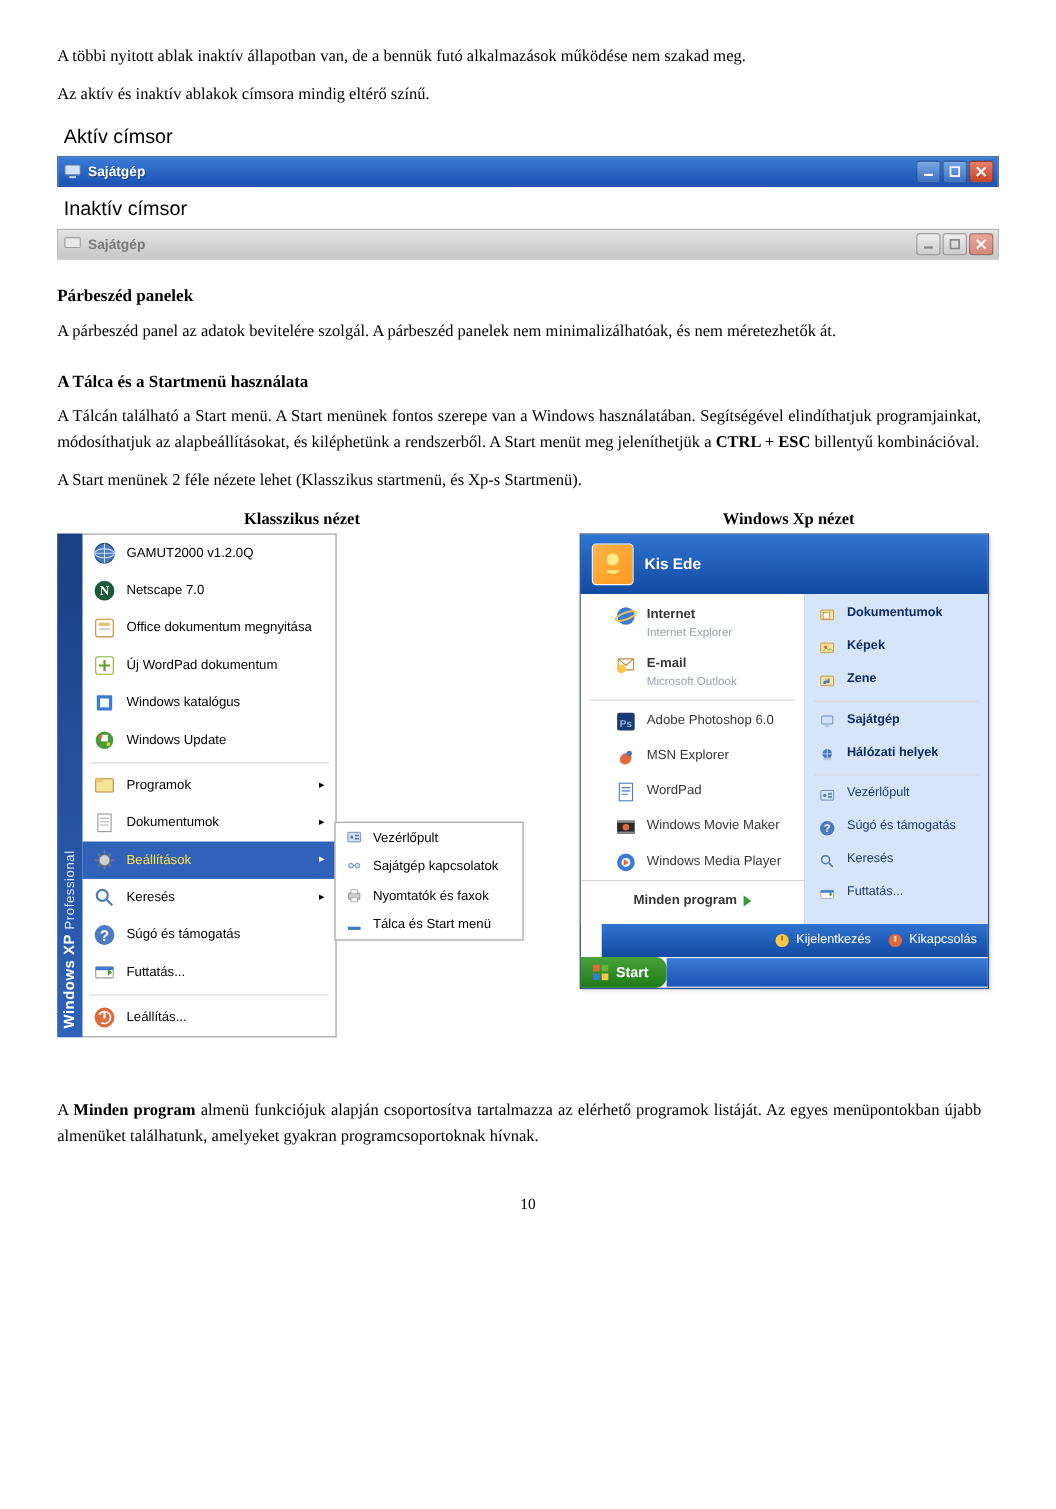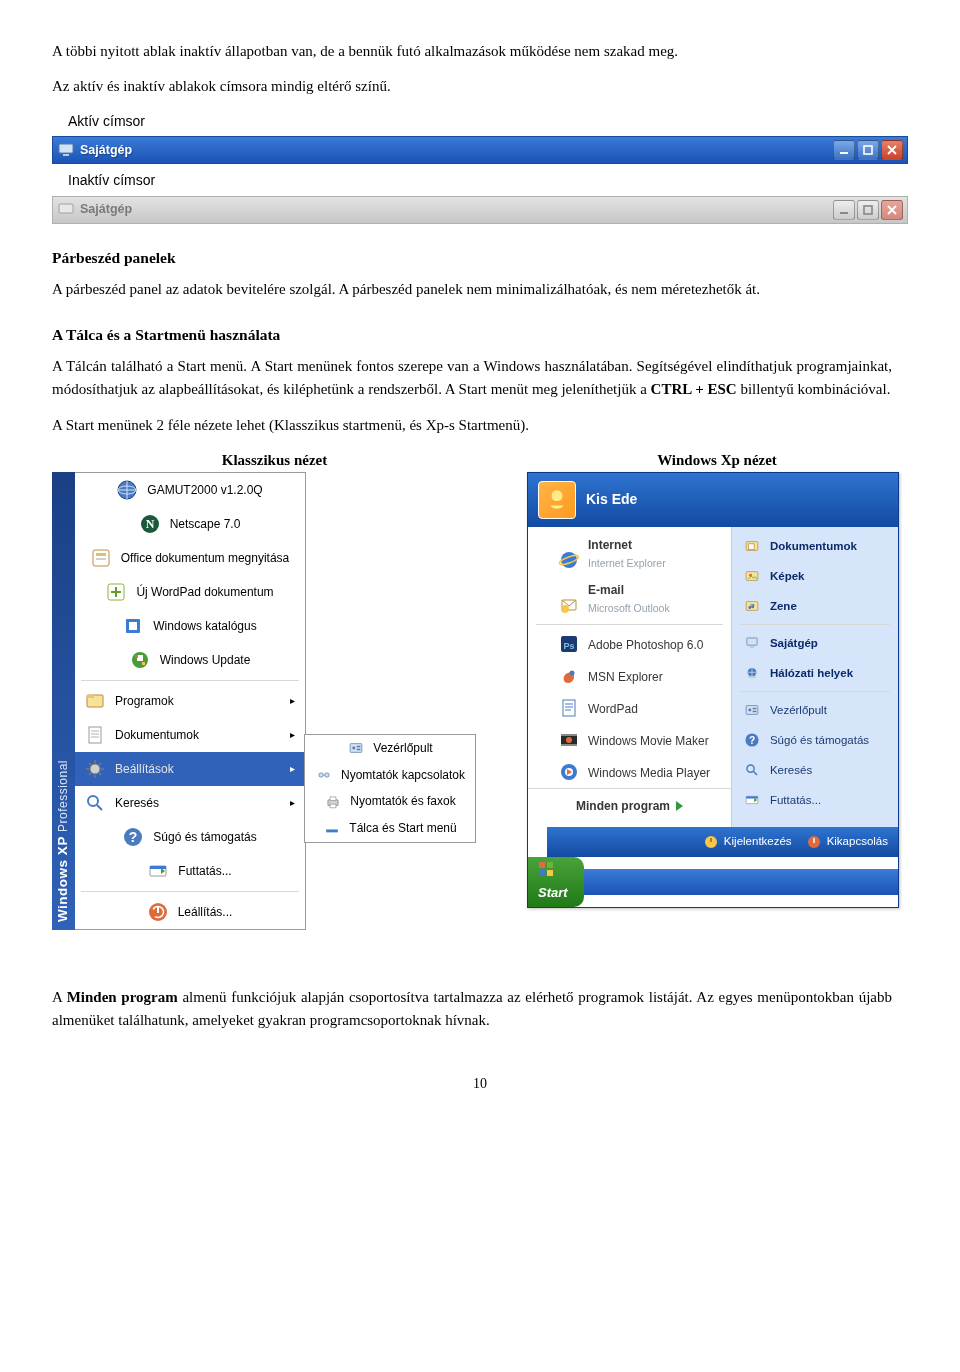--- a/index.html
+++ b/index.html
@@ -10,21 +10,21 @@
     line-height: 1.55;
     color: #000;
     background: #fff;
     width: 960px;
     box-sizing: border-box;
   }
   p { margin: 0 16px 12px 0; text-align: justify; }
   h3 { font-family: "Times New Roman", serif; font-size: 15.5px; font-weight: bold; margin: 22px 0 8px 0; }
 
   
-  .titlebar-label { font-family: Arial, sans-serif; font-size: 14px; margin: 6px 0 4px 16px; }
+  .titlebar-label { font-family: Arial, sans-serif; font-size: 18px; margin: 6px 0 4px 6px; }
   .titlebar {
     display: flex; align-items: center; height: 26px; border: 1px solid #9a9a9a;
     margin-bottom: 6px;
   }
   .titlebar.active { background: linear-gradient(to bottom, #3b7bd6, #1b53b5); border-color: #184a9e; }
   .titlebar.inactive { background: linear-gradient(to bottom, #e2e2e2, #c7c7c7); border-color: #b0b0b0; }
   .titlebar .sys-icon {
     width: 16px; height: 16px; margin: 0 6px 0 5px; display: flex; align-items: center; justify-content: center;
     font-size: 14px;
   }
@@ -55,26 +55,26 @@
     color:#fff; writing-mode: vertical-rl; transform: rotate(180deg);
     font-family: "Tahoma", Arial, sans-serif; font-weight: bold; font-size: 13.5px;
     display:flex; align-items:center; justify-content:flex-start; padding: 8px 0; letter-spacing: .5px;
   }
   .classic-sidebar .pro { font-weight: normal; font-size:12px; color:#dbe6f5;}
   .classic-menu {
     width: 230px; background:#fff; border:1px solid #9a9a9a; border-left:none;
     font-family: "Tahoma", Arial, sans-serif; font-size: 12px;
   }
   .classic-item, .submenu-item {
-    display:flex; align-items:center; gap:8px; padding: 5px 10px 5px 8px; color:#000;justify-content:center;
+    display:flex; align-items:center; gap:8px; padding: 5px 10px 5px 8px; color:#000;
   }
   .classic-item.folder::after {
     content:"▸"; margin-left:auto; font-size:10px; color:#000;
   }
-  .classic-item.selected { background:#2f62b8; color:#e5e5e5; }
+  .classic-item.selected { background:#2f62b8; color:#fde047; }
   .classic-item.selected::after { color:#fff; }
   .classic-sep { height:1px; background:#d8d8d8; margin:3px 6px; }
   .ci-icon {
     width:24px; height:24px; display:flex; align-items:center; justify-content:center; flex:0 0 24px;
   }
   .ci-small { width:18px; height:18px; flex:0 0 18px;}
   .submenu {
     position:absolute; left: 252px; top: 262px; width: 170px; background:#fff; border:1px solid #9a9a9a;
     font-family:"Tahoma",Arial,sans-serif; font-size:12px;
   }
@@ -89,39 +89,39 @@
     background: linear-gradient(to bottom,#2f74d0,#124aa1); color:#fff; font-weight:bold;
     padding: 8px 10px; display:flex; align-items:center; gap:10px; font-size:14px;
   }
   .xp-avatar {
     width:36px; height:36px; background:linear-gradient(135deg,#ffb347,#ff9a1f);
     border:1px solid #fff; border-radius:4px; display:flex; align-items:center; justify-content:center;
   }
   .xp-body { display:flex; }
   .xp-left { width: 55%; background:#fff; border-right:1px solid #b9cee8; padding:4px 0;}
   .xp-right { width: 45%; background:#d6e5fa; padding:4px 0;}
-  .xp-item { display:flex; align-items:flex-end; gap:8px; padding:5px 10px; color:#2a2a2a;}
+  .xp-item { display:flex; align-items:flex-start; gap:8px; padding:5px 10px; color:#2a2a2a;}
   .xp-item .sub { color:#96a2ad; font-size:10.5px; display:block;}
   .xp-item .main { font-weight:bold; color:#373737; }
   .xp-item.reg .main { font-weight:normal;}
   .xp-sep { height:1px; background:#d7d7d7; margin:3px 8px;}
   .xp-right .xp-item .main { font-weight:bold; color:#0a2a6a; font-size:11.5px;}
   .xp-right .xp-item.reg .main { font-weight:normal; color:#1a3b72;}
   .xp-allprog { display:flex; align-items:center; justify-content:center; gap:6px; padding:8px 0; font-weight:bold; color:#373737; border-top:1px solid #d7d7d7;}
   .xp-arrow { width:0;height:0;border-top:5px solid transparent;border-bottom:5px solid transparent;border-left:7px solid #2f9a3a;}
   .xp-footer {
     background: linear-gradient(to bottom,#2f74d0,#124aa1); padding:6px 10px; display:flex; justify-content:flex-end;
     gap:14px; color:#fff; font-size:11.5px;margin-left:19px;
   }
   .xp-footer .fbtn { display:flex; align-items:center; gap:5px;}
   .fi { width:16px;height:16px; display:inline-flex;align-items:center;justify-content:center;}
   .xp-start-bar { display:flex; align-items:center;}
   .xp-start-btn {
-    background: linear-gradient(to bottom,#4aa23a,#1f7a17); color:#fff; font-weight:bold; font-style:italic;
-    padding:4px 16px 4px 10px; border-radius: 0 10px 10px 0; display:flex; gap:6px; font-size:13px;flex-direction:column;
+    background: linear-gradient(to bottom,#4aa23a,#1f7a17); color:#fff; font-weight:bold; 
+    padding:4px 16px 4px 10px; border-radius: 0 10px 10px 0; display:flex; align-items:center; gap:6px; font-size:13px;
   }
   .xp-taskbar-fill { flex:1; height:26px; background: linear-gradient(to bottom,#3b7bd6,#1b53b5);}
   .mi-icon { width:22px;height:22px; flex:0 0 22px; display:flex;align-items:center;justify-content:center;margin-left:20px;}
   .ricon { width:20px;height:20px; flex:0 0 20px; display:flex;align-items:center;justify-content:center;}
 
   .page-num { text-align:center; margin-top:40px; font-size:14px;}
 </style>
 </head>
 <body>
 
@@ -341,21 +341,21 @@
             <span>Vezérlőpult</span>
           </div>
           <div class="submenu-item">
             <span class="ci-icon ci-small">
               <svg viewBox="0 0 22 22" width="16" height="16">
                 <circle cx="7" cy="11" r="3" fill="#cfe2f7" stroke="#5a7aa5"></circle>
                 <circle cx="15" cy="11" r="3" fill="#cfe2f7" stroke="#5a7aa5"></circle>
                 <path d="M10 11h2" stroke="#5a7aa5"></path>
               </svg>
             </span>
-            <span>Nyomtatók kapcsolatok</span>
+            <span>Sajátgép kapcsolatok</span>
           </div>
           <div class="submenu-item">
             <span class="ci-icon ci-small">
               <svg viewBox="0 0 22 22" width="16" height="16">
                 <rect x="4" y="8" width="14" height="8" rx="1" fill="#d0d0d0" stroke="#7a7a7a"></rect>
                 <rect x="7" y="4" width="8" height="5" fill="#fff" stroke="#9a9a9a"></rect>
                 <rect x="7" y="14" width="8" height="5" fill="#fff" stroke="#9a9a9a"></rect>
               </svg>
             </span>
             <span>Nyomtatók és faxok</span>

